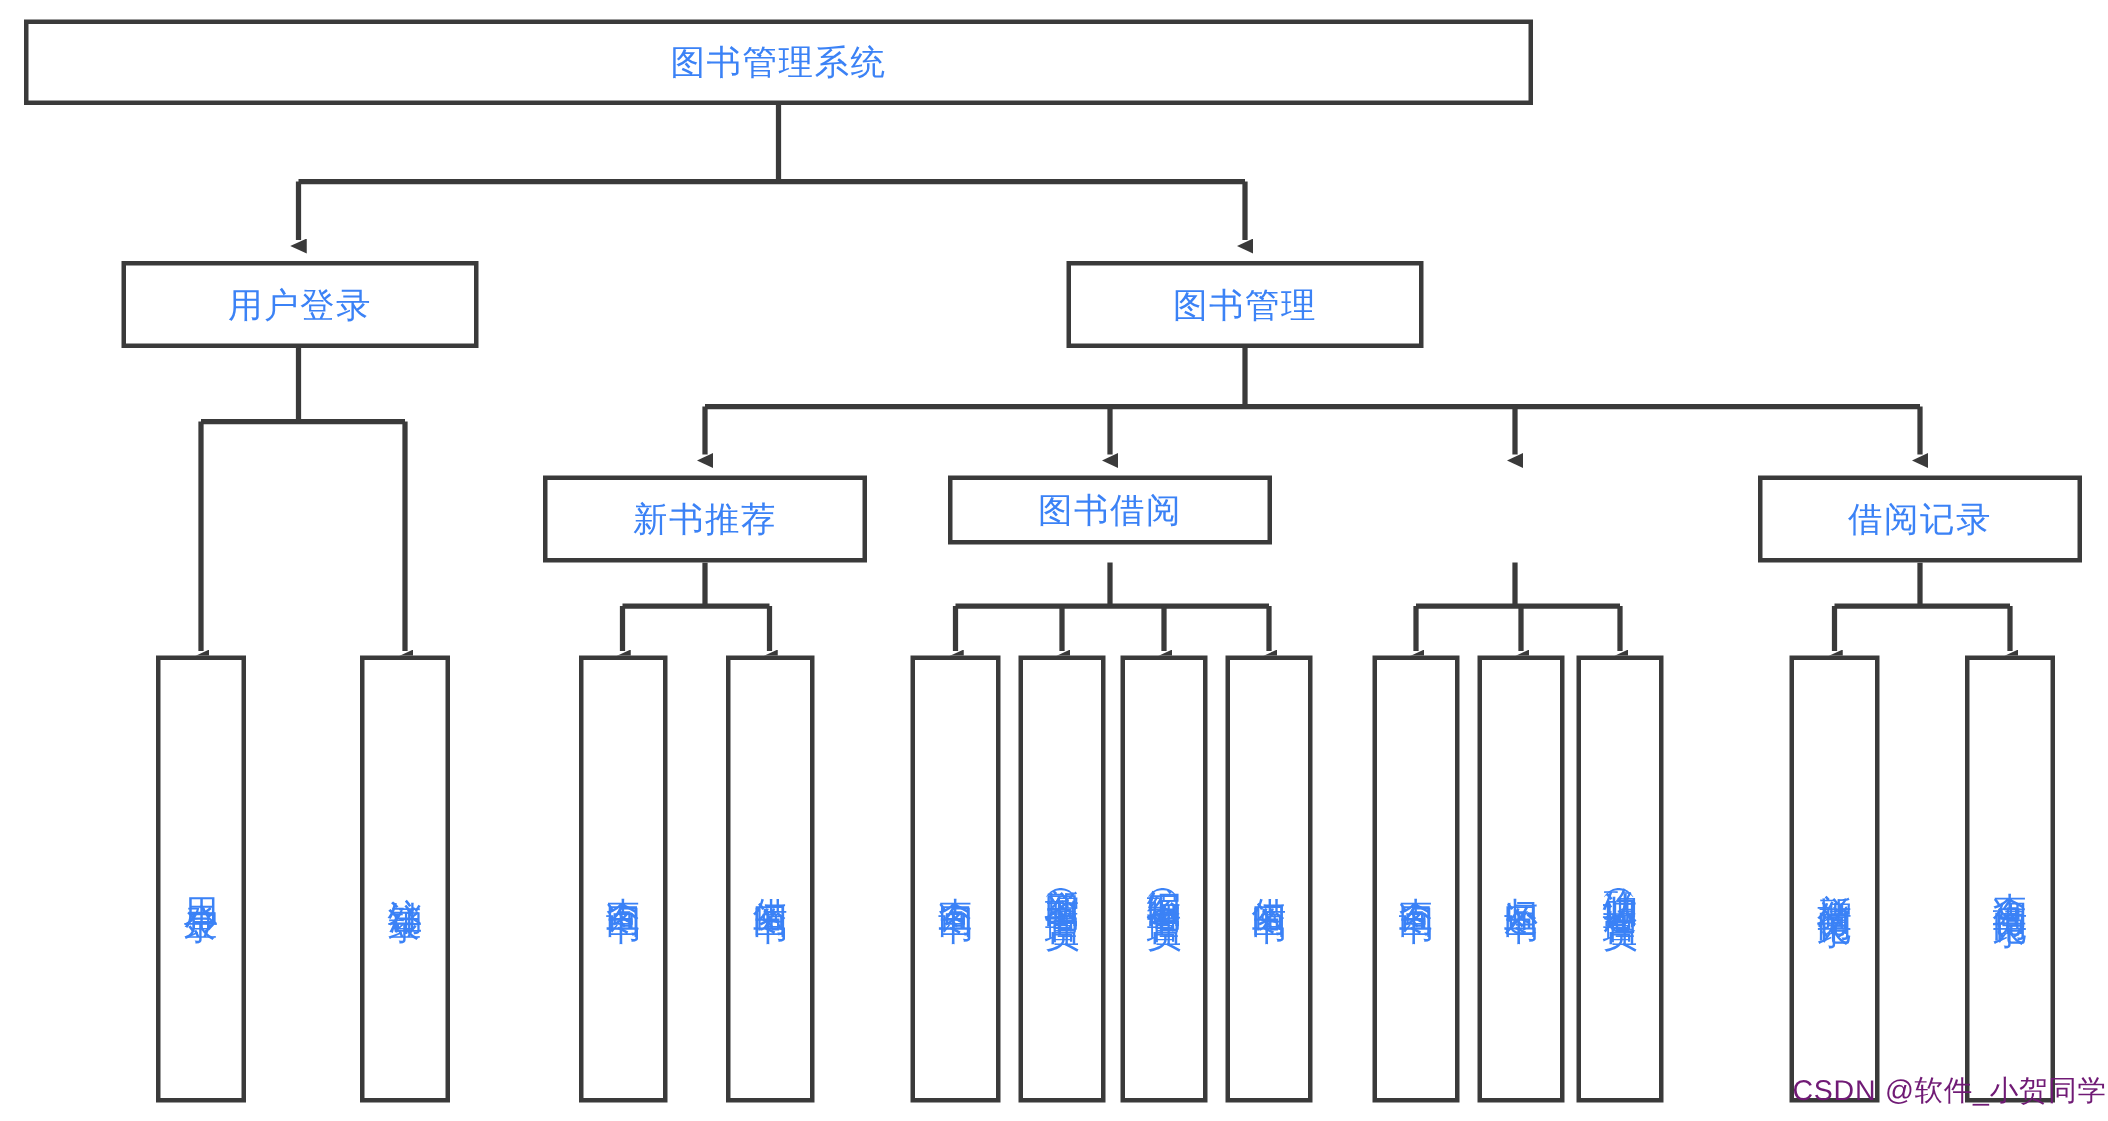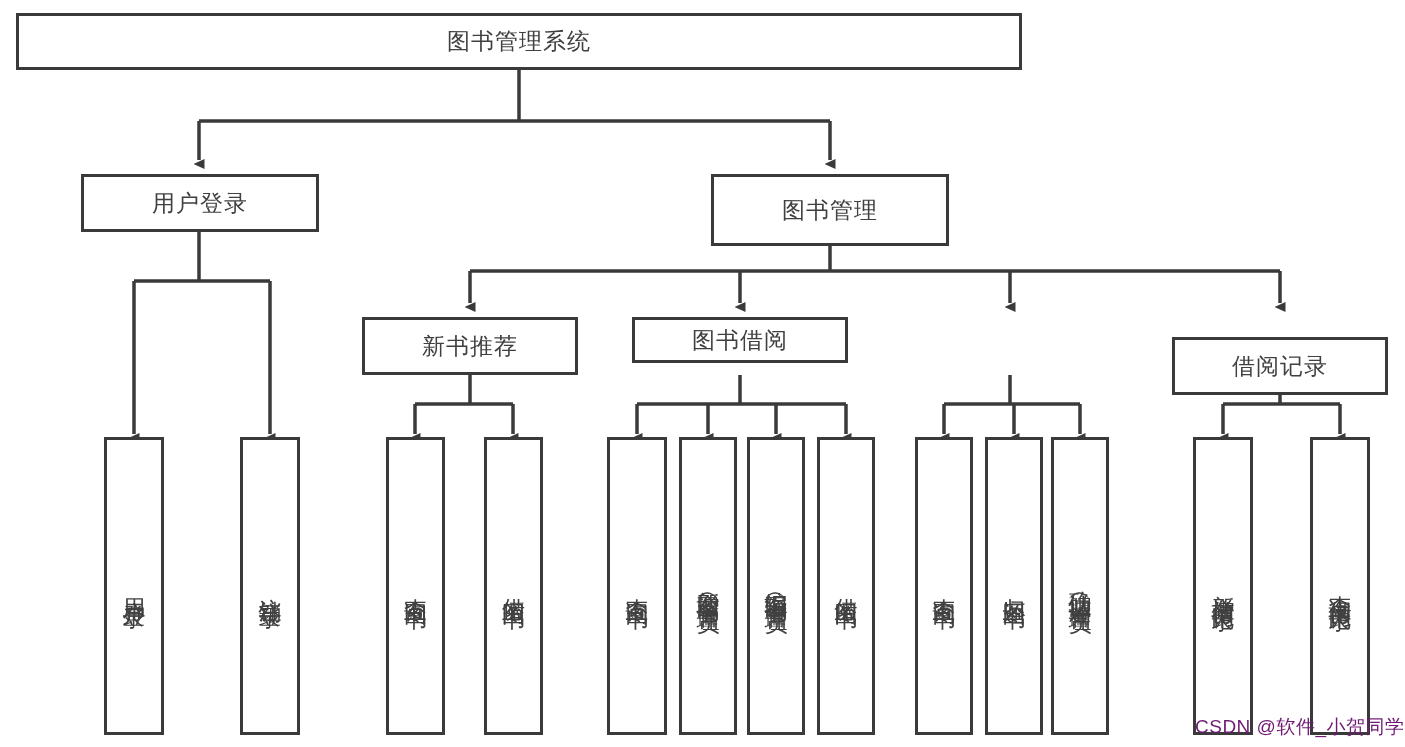--- a/index.html
+++ b/index.html
@@ -25,21 +25,21 @@
     height: 747px;
   }
   .node {
     position: absolute;
     box-sizing: border-box;
     border: 3px solid #3a3a3a;
     background: #ffffff;
     display: flex;
     align-items: center;
     justify-content: center;
-    color: #404040;
+    color: #3b82f6;
   }
   .node.horiz {
     font-size: 23px;
     letter-spacing: 1px;
   }
   .node.vert {
     font-size: 23px;
   }
   .vert-text {
     writing-mode: vertical-rl;
@@ -114,31 +114,31 @@
     </g>
   </svg>
 
   <div class="node horiz" style="left:16px; top:13px; width:1006px; height:57px;">
     <span>图书管理系统</span>
   </div>
 
   <div class="node horiz" style="left:81px; top:174px; width:238px; height:58px;">
     <span>用户登录</span>
   </div>
-  <div class="node horiz" style="left:711px; top:174px; width:238px; height:72px;">
+  <div class="node horiz" style="left:711px; top:174px; width:238px; height:58px;">
     <span>图书管理</span>
   </div>
 
   <div class="node horiz" style="left:362px; top:317px; width:216px; height:58px;">
     <span>新书推荐</span>
   </div>
   <div class="node horiz" style="left:632px; top:317px; width:216px; height:46px;">
     <span>图书借阅</span>
   </div>
-  <div class="node horiz" style="left:1172px; top:317px; width:216px; height:58px;margin-top:20px;">
+  <div class="node horiz" style="left:1172px; top:317px; width:216px; height:58px;">
     <span>借阅记录</span>
   </div>
 
   <div class="node vert" style="left:104px; top:437px; width:60px; height:298px;">
     <span class="vert-text">用户登录</span>
   </div>
   <div class="node vert" style="left:240px; top:437px; width:60px; height:298px;">
     <span class="vert-text">注销登录</span>
   </div>
 

